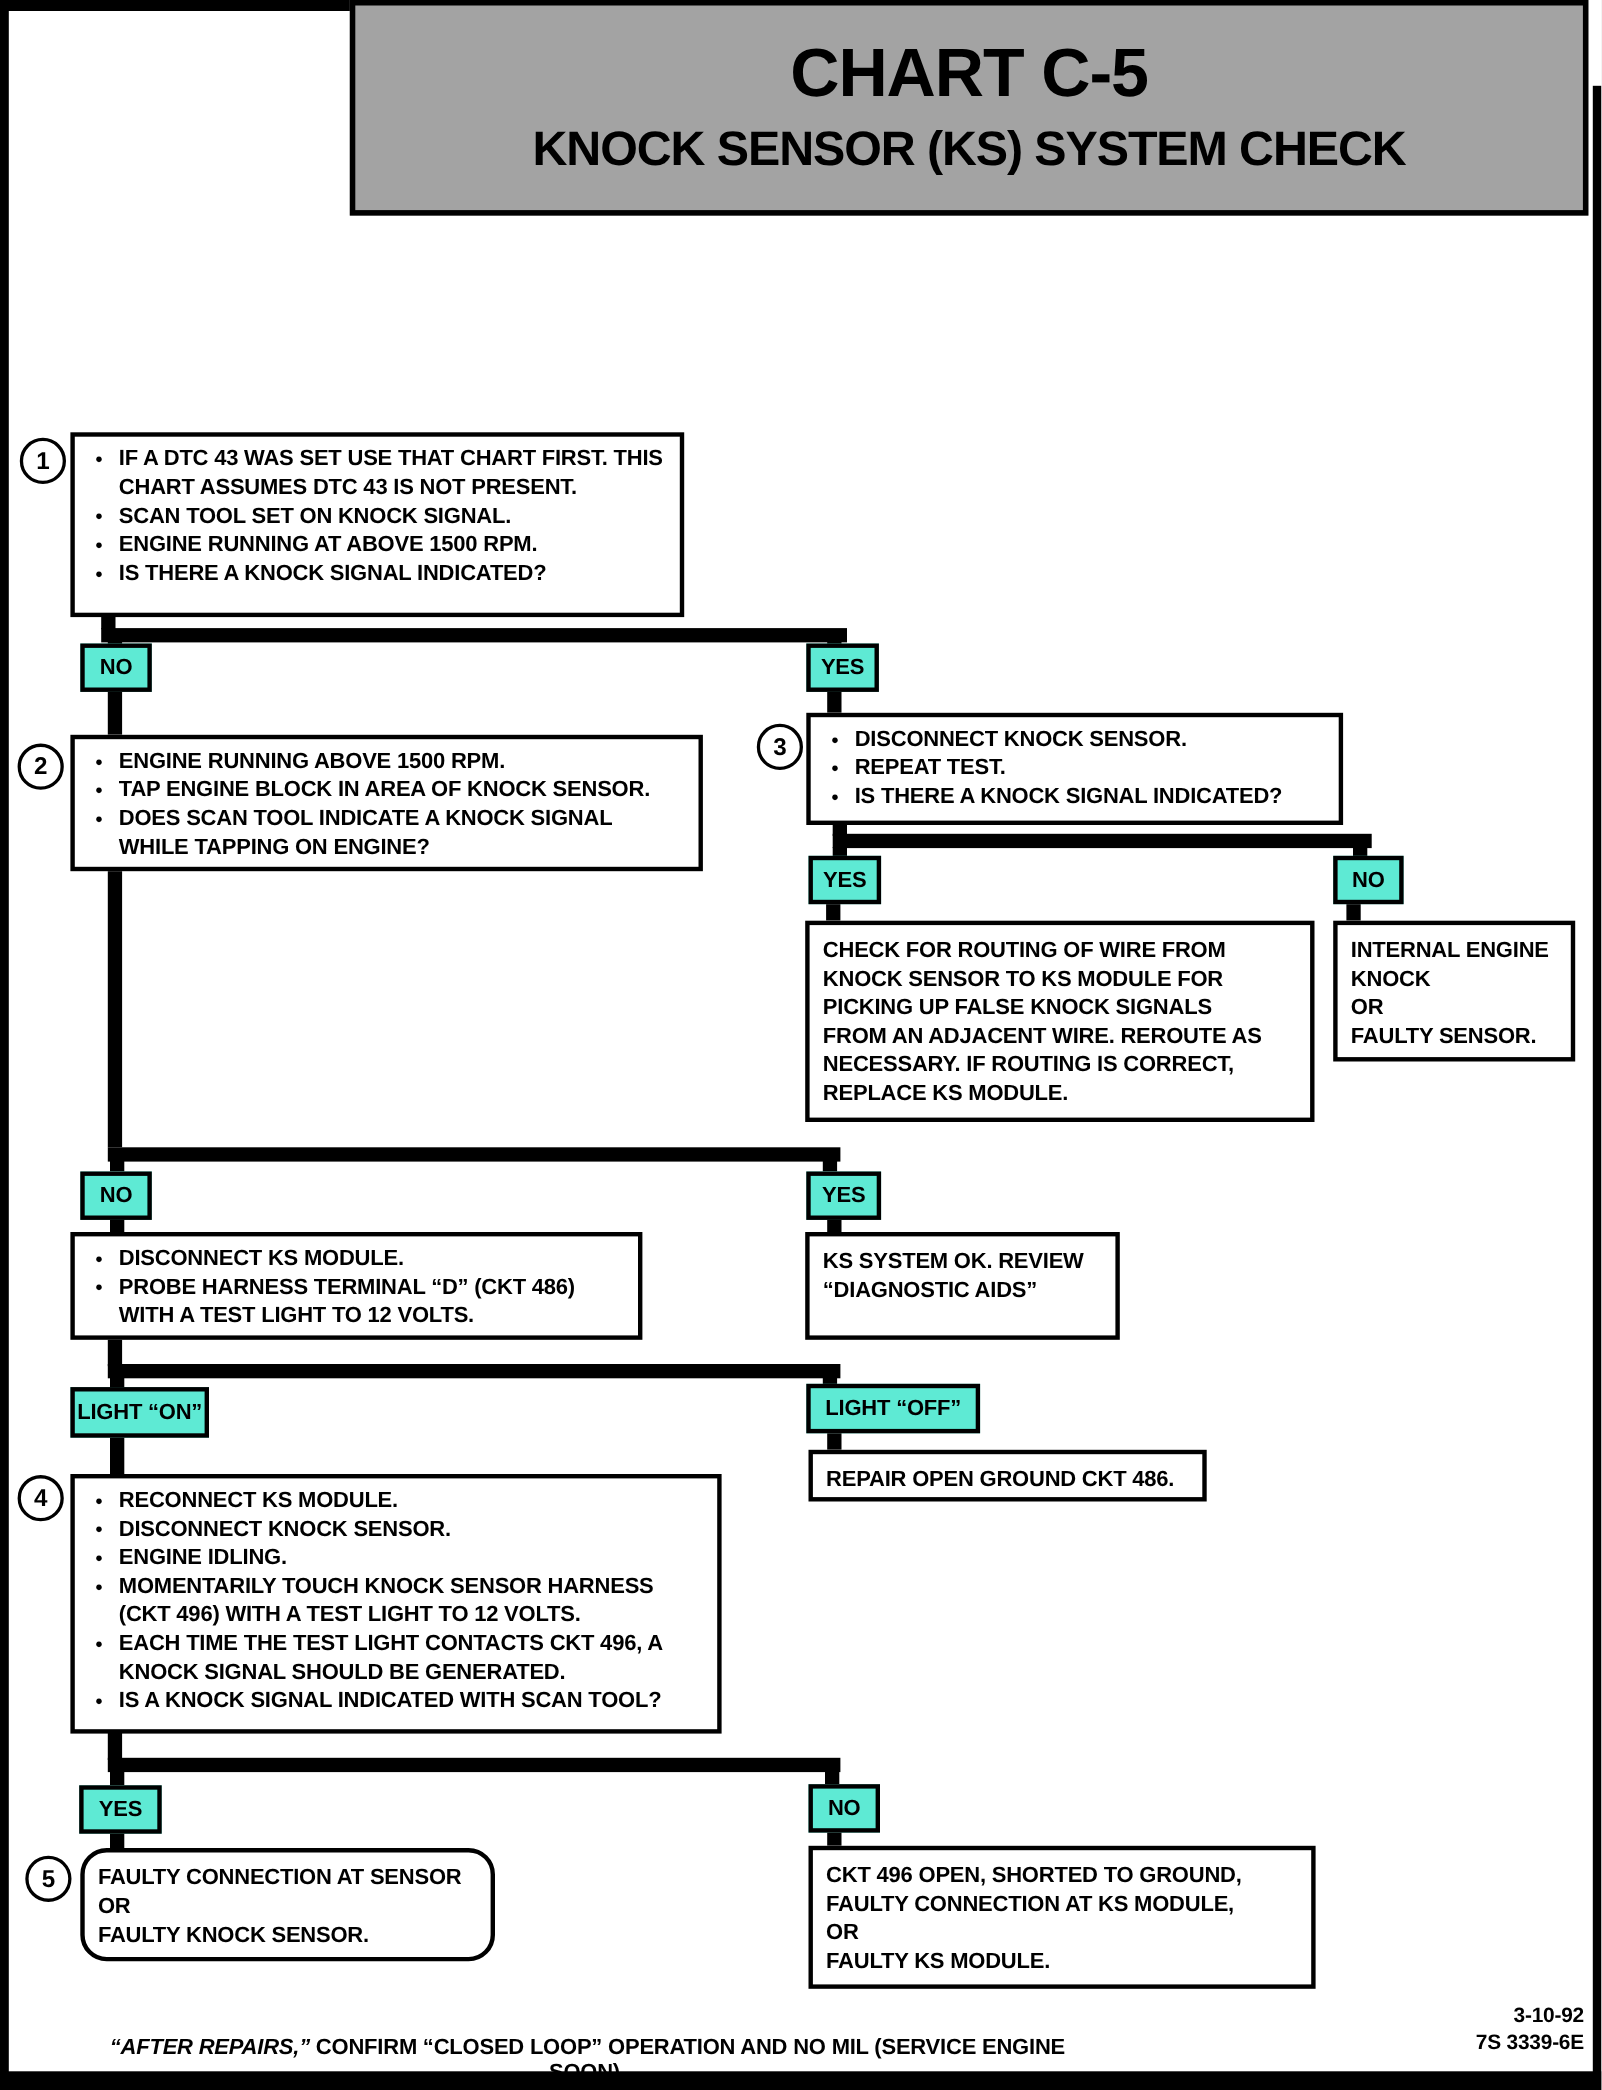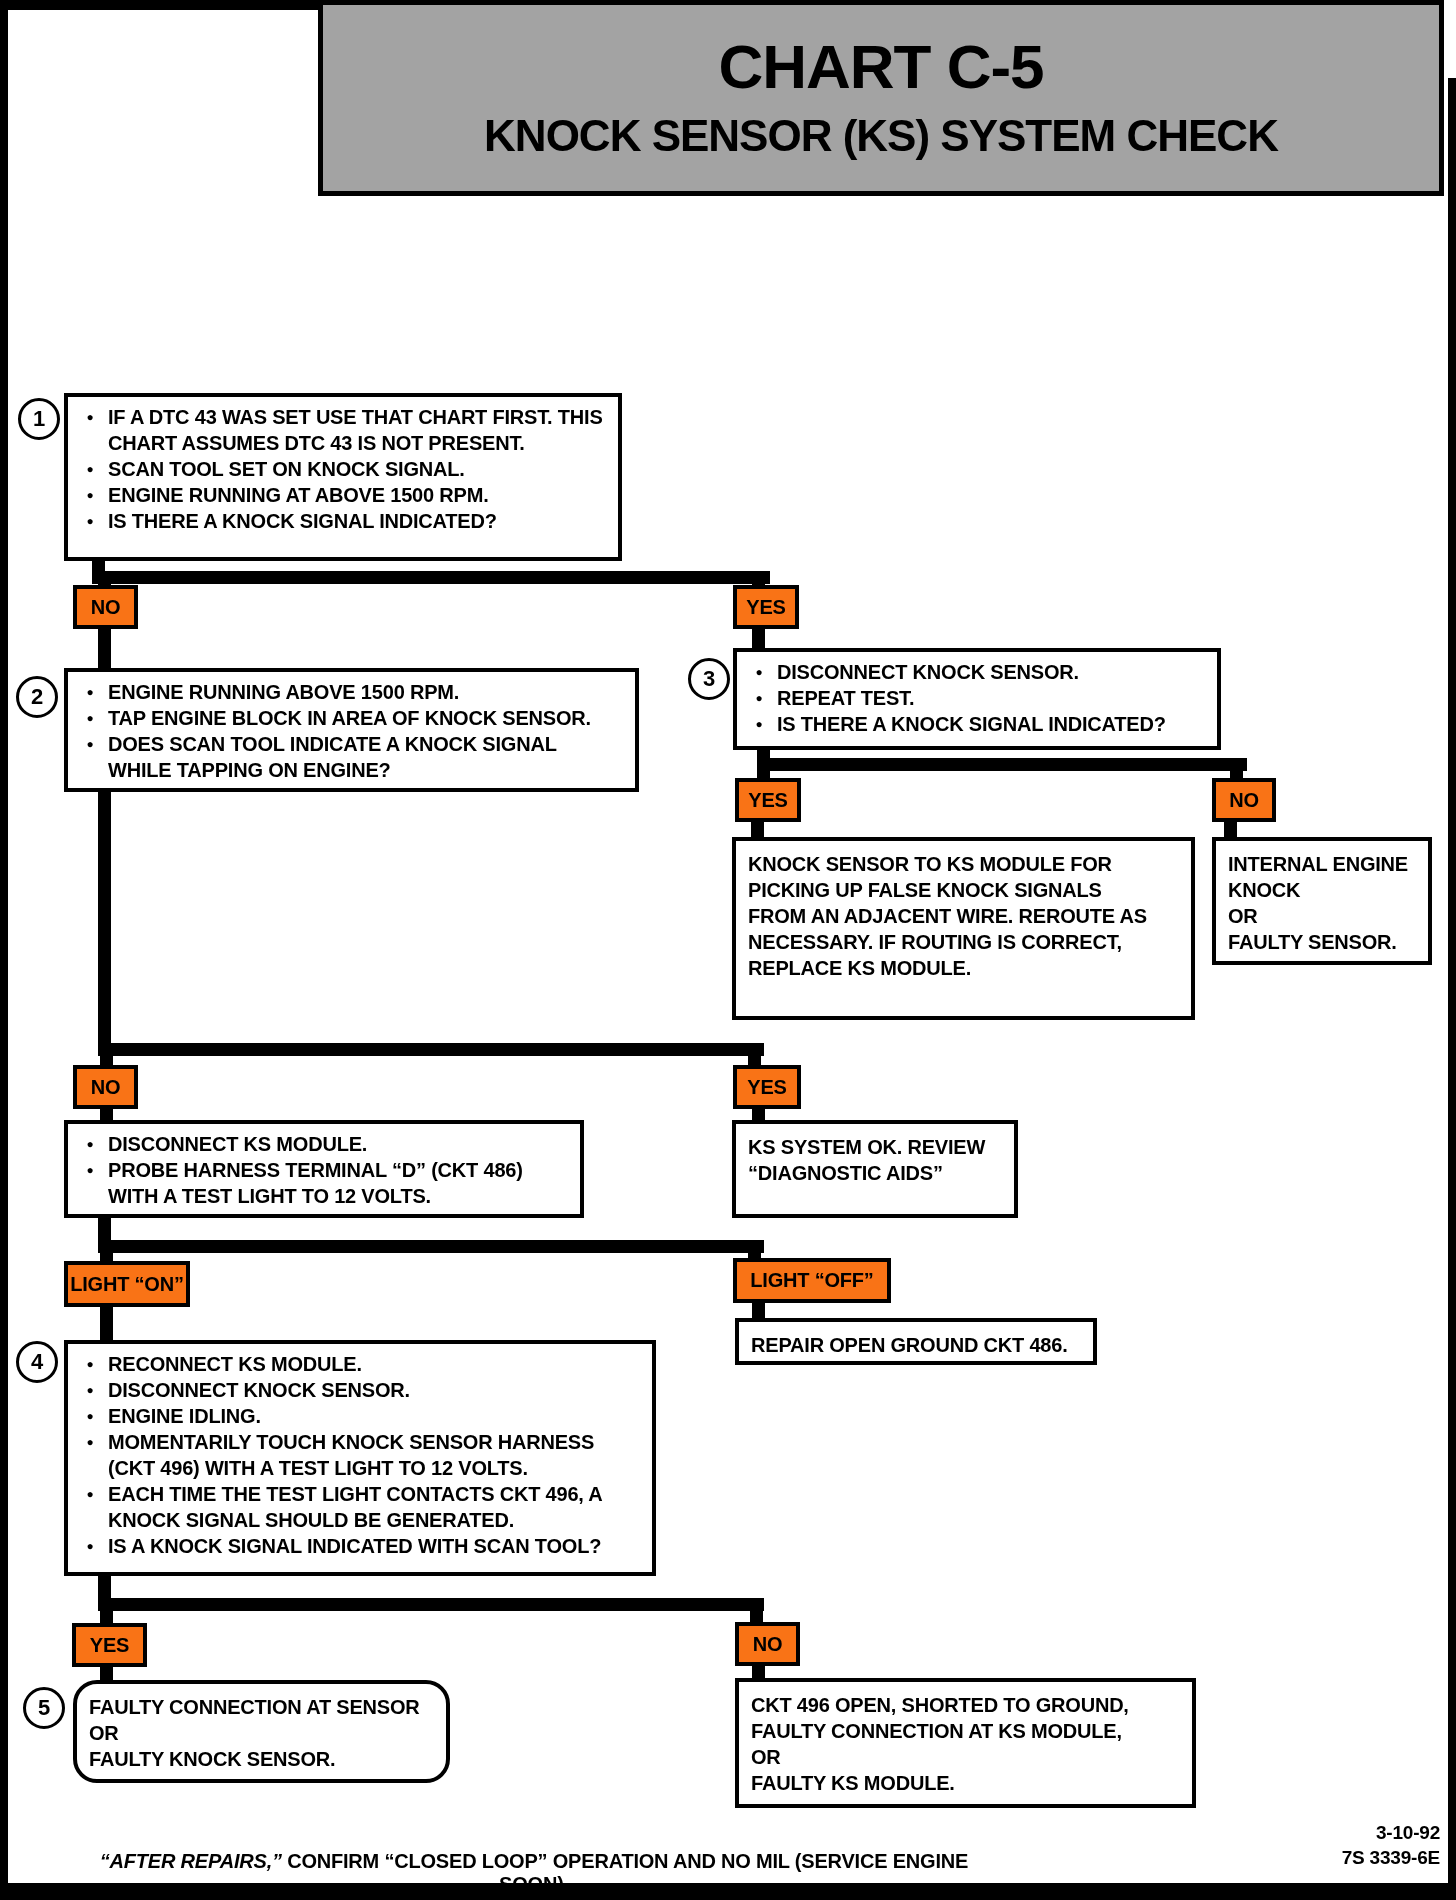--- a/index.html
+++ b/index.html
@@ -13,21 +13,21 @@
   .box{
     position:absolute; background:#fff; border:4px solid #000; box-sizing:border-box;
     font-weight:bold; font-size:20px; line-height:26px; letter-spacing:-0.2px;
   }
   .plain{padding:10px 12px;}
   .bullets{padding:7px 10px 7px 4px;}
   .brow{display:flex;}
   .bul{flex:0 0 36px; font-size:12px; line-height:26px; text-align:center;}
   .btxt{flex:1;}
   .label-box{
-    position:absolute; background:#f97316; border:4px solid #000; box-sizing:border-box;
+    position:absolute; background:#5eead4; border:4px solid #000; box-sizing:border-box;
     display:flex; align-items:center; justify-content:center;
     font-weight:bold; font-size:20px; letter-spacing:-0.2px;
   }
   .circle{
     position:absolute; width:42px; height:42px; border:3px solid #000; border-radius:50%;
     display:flex; align-items:center; justify-content:center;
     font-size:22px; font-weight:bold; background:#fff; box-sizing:border-box;
   }
   .title-box{
     position:absolute; left:318px; top:0; width:1126px; height:196px;
@@ -134,20 +134,21 @@
   <div class="line" style="left:757px;top:770px;width:13px;height:9px;"></div>
   <div class="line" style="left:1230px;top:770px;width:13px;height:9px;"></div>
 
   <div class="label-box" style="left:735px;top:778px;width:66px;height:44px;">YES</div>
   <div class="label-box" style="left:1212px;top:778px;width:64px;height:44px;">NO</div>
 
   <div class="line" style="left:751px;top:822px;width:13px;height:15px;"></div>
   <div class="line" style="left:1224px;top:822px;width:13px;height:15px;"></div>
 
   <div class="box plain" style="left:732px;top:837px;width:463px;height:183px;">
+      <div>CHECK FOR ROUTING OF WIRE FROM</div>
       <div>KNOCK SENSOR TO KS MODULE FOR</div>
       <div>PICKING UP FALSE KNOCK SIGNALS</div>
       <div>FROM AN ADJACENT WIRE.  REROUTE AS</div>
       <div>NECESSARY.  IF ROUTING IS CORRECT,</div>
       <div>REPLACE KS MODULE.</div>
     </div>
 
   <div class="box plain" style="left:1212px;top:837px;width:220px;height:128px;">
       <div>INTERNAL ENGINE</div>
       <div>KNOCK</div>

